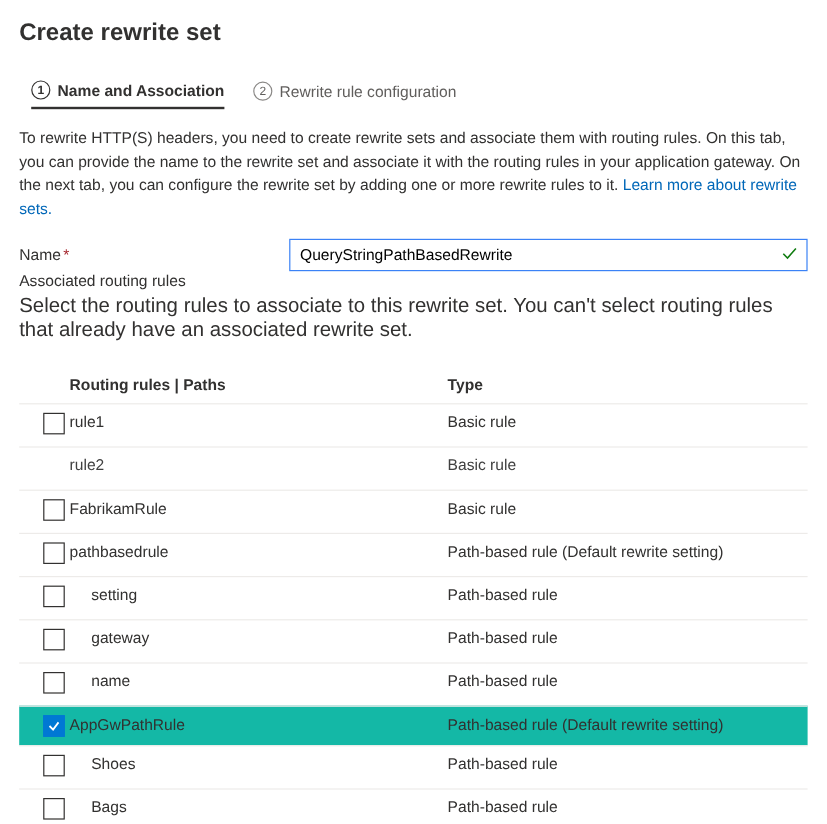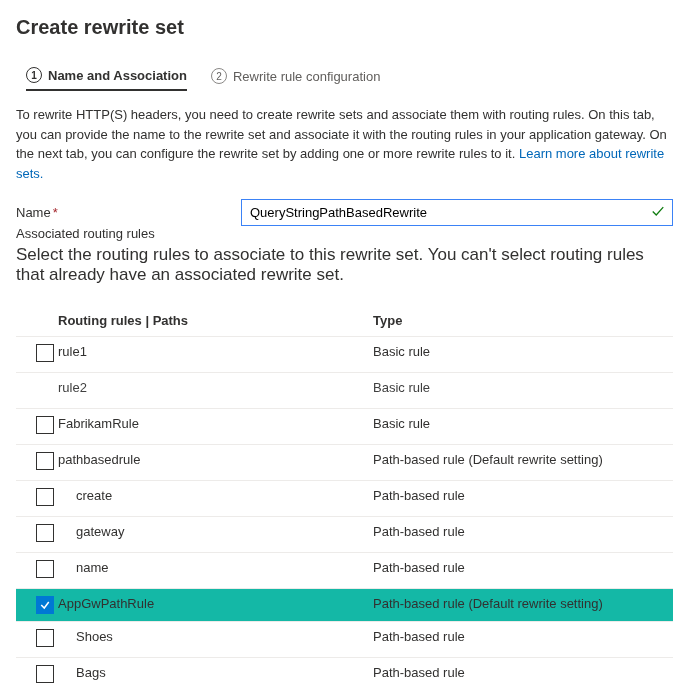--- a/index.html
+++ b/index.html
@@ -196,21 +196,21 @@
         <div class="col-name">FabrikamRule</div>
         <div class="col-type">Basic rule</div>
       </div>
       <div class="trow">
         <div class="col-cb"><span class="cb"></span></div>
         <div class="col-name">pathbasedrule</div>
         <div class="col-type">Path-based rule (Default rewrite setting)</div>
       </div>
       <div class="trow">
         <div class="col-cb"><span class="cb"></span></div>
-        <div class="col-name indent">create</div>
+        <div class="col-name indent">setting</div>
         <div class="col-type">Path-based rule</div>
       </div>
       <div class="trow">
         <div class="col-cb"><span class="cb"></span></div>
         <div class="col-name indent">gateway</div>
         <div class="col-type">Path-based rule</div>
       </div>
       <div class="trow">
         <div class="col-cb"><span class="cb"></span></div>
         <div class="col-name indent">name</div>

